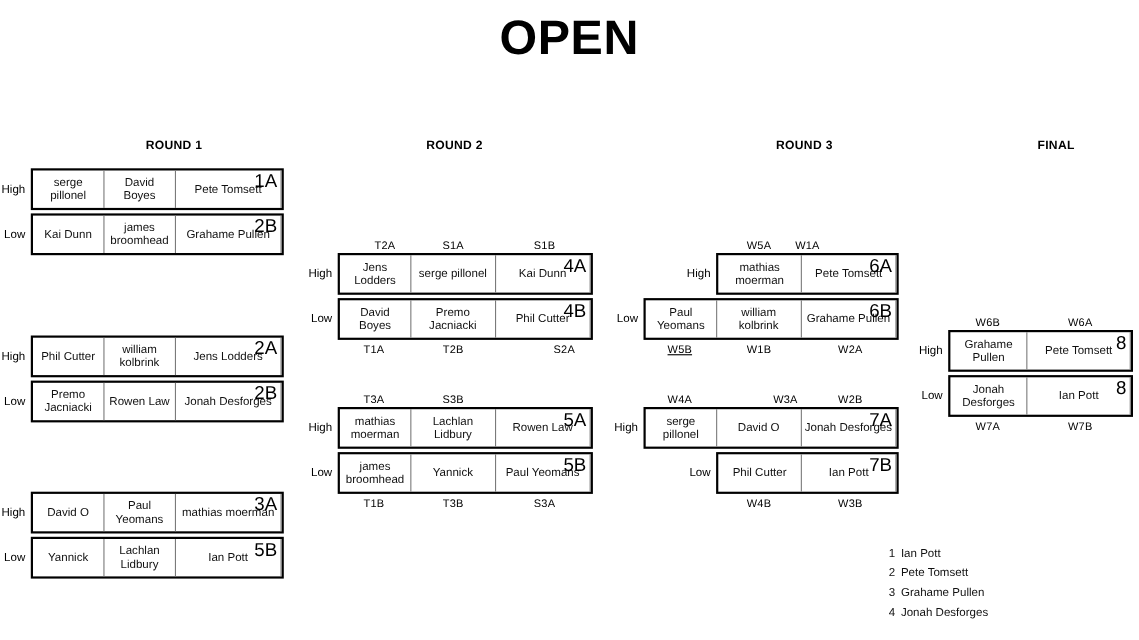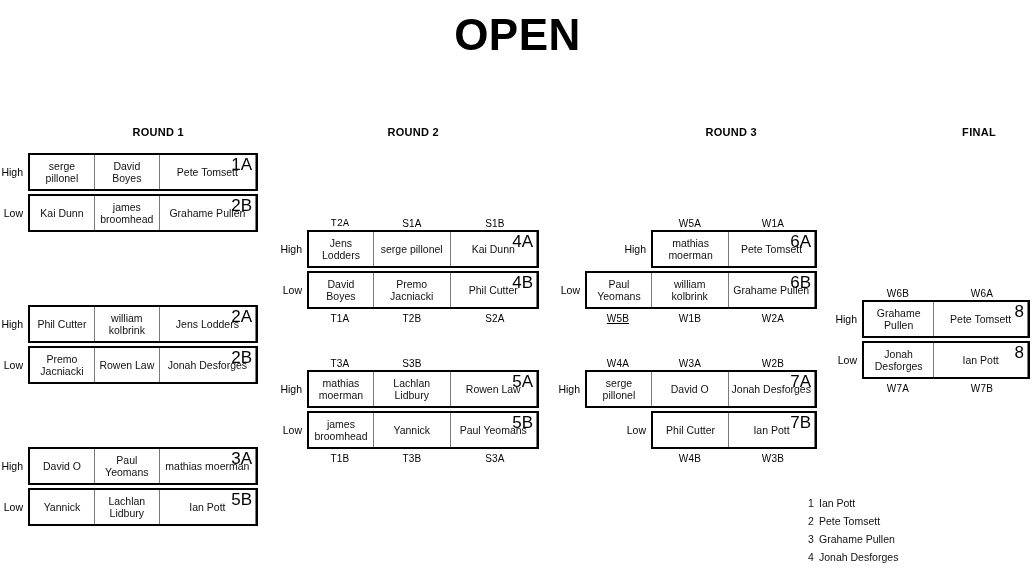--- a/index.html
+++ b/index.html
@@ -115,21 +115,21 @@
   .result-line .rank { display:inline-block; width:11px; }
 </style>
 </head>
 <body>
 
 <div class="title">OPEN</div>
 
 <div class="round-head" style="left:74px; width:110px;">ROUND 1</div>
 <div class="round-head" style="left:329px; width:110px;">ROUND 2</div>
 <div class="round-head" style="left:647px; width:110px;">ROUND 3</div>
-<div class="round-head" style="left:886px; width:110px;">FINAL</div>
+<div class="round-head" style="left:867px; width:110px;">FINAL</div>
 
 <div id="brackets">
     <div class="group" style="left: 0px; top: 140px;">
       <div class="tag-row"></div>
       <div class="match-row">
         <div class="hl" style="left: 0px; width: 26px; padding-right: 3px; box-sizing: border-box;">High</div>
         <div class="boxes" style="left: 28px; width: 230px;">
           <div class="cell" style="width: 66px;">serge pillonel</div>
           <div class="cell" style="width: 66px;">David Boyes</div>
           <div class="cell" style="width: 98px;">Pete Tomsett</div>
@@ -186,21 +186,21 @@
           <div class="cell" style="width: 66px;">Yannick</div>
           <div class="cell" style="width: 66px;">Lachlan Lidbury</div>
           <div class="cell" style="width: 98px;">Ian Pott</div>
           <div class="code">5B</div>
         </div>
       </div>
       <div class="tag-row"></div>
     </div>
     <div class="group" style="left: 0px; top: 217px;">
       <div class="tag-row">
-        <span class="tag" style="left: 307px; width: 66px; font-family: Liberation Mono, monospace;">T2A</span>
+        <span class="tag" style="left: 317px; width: 66px;">T2A</span>
         <span class="tag" style="left: 373px; width: 78px;">S1A</span>
         <span class="tag" style="left: 451px; width: 88px;">S1B</span>
       </div>
       <div class="match-row">
         <div class="hl" style="left: 0px; width: 305px; padding-right: 3px; box-sizing: border-box;">High</div>
         <div class="boxes" style="left: 307px; width: 232px;">
           <div class="cell" style="width: 66px;">Jens Lodders</div>
           <div class="cell" style="width: 78px;">serge pillonel</div>
           <div class="cell" style="width: 88px;">Kai Dunn</div>
           <div class="code">4A</div>
@@ -211,21 +211,21 @@
         <div class="boxes" style="left: 307px; width: 232px;">
           <div class="cell" style="width: 66px;">David Boyes</div>
           <div class="cell" style="width: 78px;">Premo Jacniacki</div>
           <div class="cell" style="width: 88px;">Phil Cutter</div>
           <div class="code">4B</div>
         </div>
       </div>
       <div class="tag-row">
         <span class="tag" style="left: 307px; width: 66px;">T1A</span>
         <span class="tag" style="left: 373px; width: 78px;">T2B</span>
-        <span class="tag" style="left: 451px; width: 88px;">S2A</span>
+        <span class="tag" style="left: 469px; width: 88px;">S2A</span>
       </div>
     </div>
     <div class="group" style="left: 0px; top: 357px;">
       <div class="tag-row">
         <span class="tag" style="left: 307px; width: 66px;">T3A</span>
         <span class="tag" style="left: 373px; width: 78px;">S3B</span>
         <span class="tag" style="left: 451px; width: 88px; margin-top: 36px;">S2B</span>
       </div>
       <div class="match-row">
         <div class="hl" style="left: 0px; width: 305px; padding-right: 3px; box-sizing: border-box;">High</div>
@@ -247,21 +247,21 @@
       </div>
       <div class="tag-row">
         <span class="tag" style="left: 307px; width: 66px;">T1B</span>
         <span class="tag" style="left: 373px; width: 78px;">T3B</span>
         <span class="tag" style="left: 451px; width: 88px;">S3A</span>
       </div>
     </div>
     <div class="group" style="left: 0px; top: 217px;">
       <div class="tag-row">
         <span class="tag" style="left: 651px; width: 78px;">W5A</span>
-        <span class="tag" style="left: 729px; width: 88px;">W1A</span>
+        <span class="tag" style="left: 690px; width: 88px;">W1A</span>
       </div>
       <div class="match-row">
         <div class="hl" style="left: 0px; width: 649px; padding-right: 3px; box-sizing: border-box;">High</div>
         <div class="boxes" style="left: 651px; width: 166px;">
           <div class="cell" style="width: 78px;">mathias moerman</div>
           <div class="cell" style="width: 88px;">Pete Tomsett</div>
           <div class="code">6A</div>
         </div>
       </div>
       <div class="match-row">
@@ -275,21 +275,21 @@
       </div>
       <div class="tag-row">
         <span class="tag" style="left: 585px; width: 66px; text-decoration: underline;">W5B</span>
         <span class="tag" style="left: 651px; width: 78px;">W1B</span>
         <span class="tag" style="left: 729px; width: 88px;">W2A</span>
       </div>
     </div>
     <div class="group" style="left: 0px; top: 357px;">
       <div class="tag-row">
         <span class="tag" style="left: 585px; width: 66px;">W4A</span>
-        <span class="tag" style="left: 651px; width: 78px;">W3A</span>
+        <span class="tag" style="left: 675px; width: 78px;">W3A</span>
         <span class="tag" style="left: 729px; width: 88px;">W2B</span>
       </div>
       <div class="match-row">
         <div class="hl" style="left: 0px; width: 583px; padding-right: 3px; box-sizing: border-box;">High</div>
         <div class="boxes" style="left: 585px; width: 232px;">
           <div class="cell" style="width: 66px;">serge pillonel</div>
           <div class="cell" style="width: 78px;">David O</div>
           <div class="cell" style="width: 88px;">Jonah Desforges</div>
           <div class="code">7A</div>
         </div>

